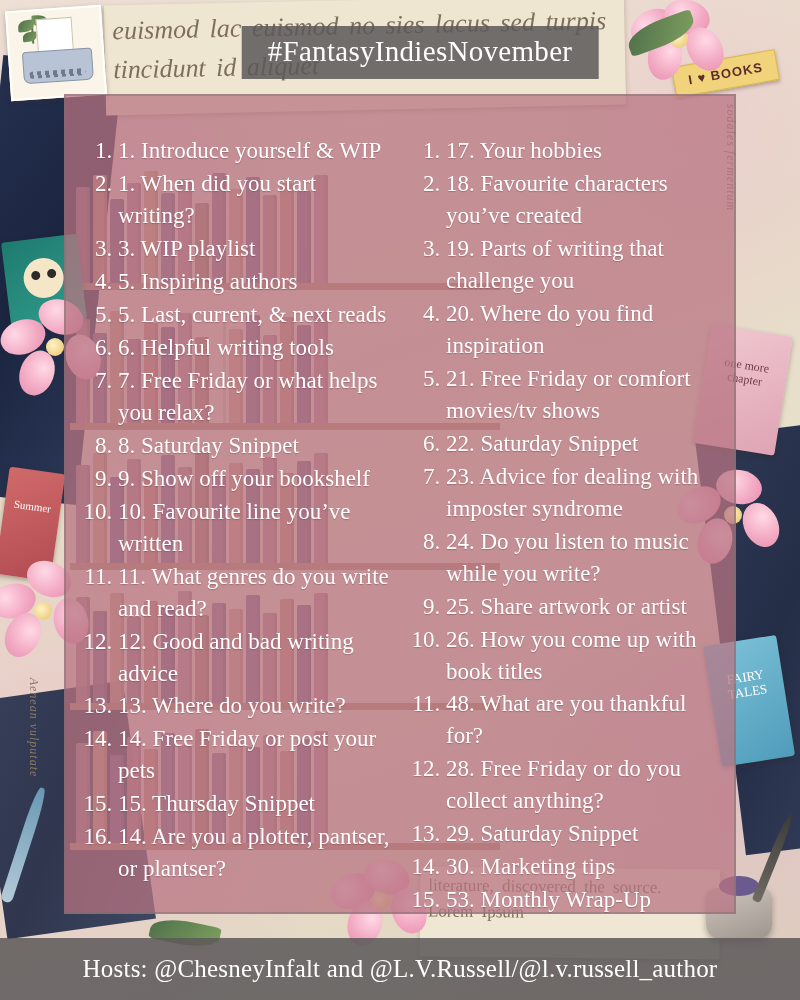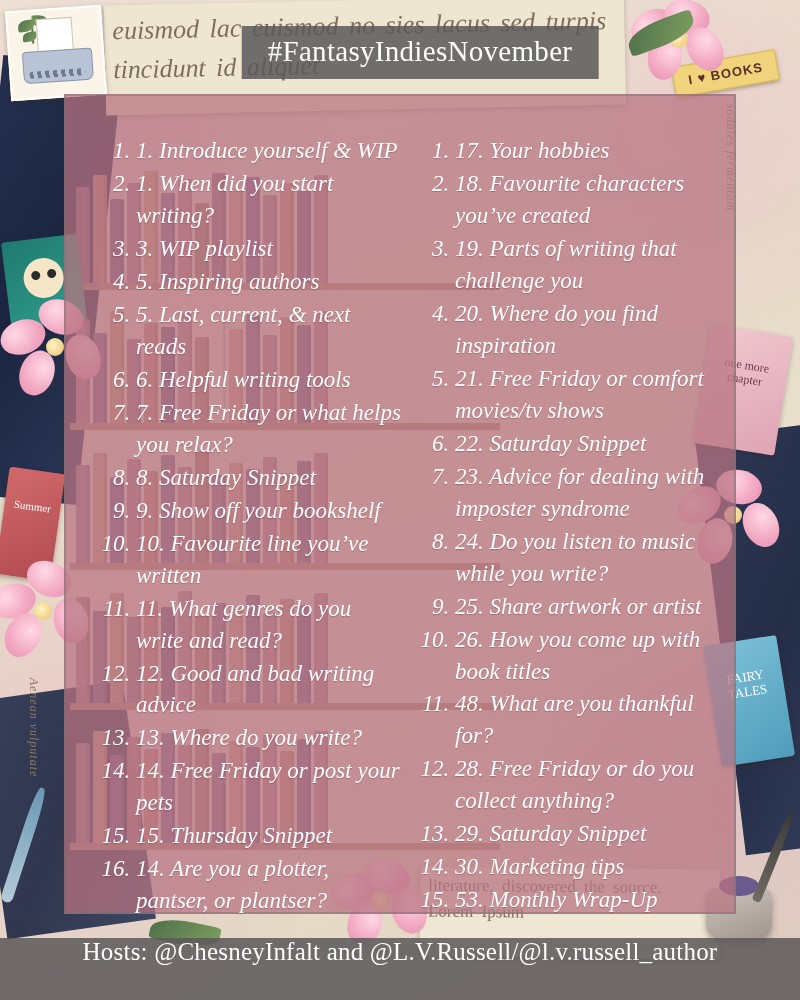--- a/index.html
+++ b/index.html
@@ -215,24 +215,23 @@
   
   .card {
     position: absolute;
     left: 64px;
     top: 94px;
     width: 672px;
     height: 820px;
     background: rgba(183,116,130,0.74);
     border: 2px solid rgba(120,110,112,0.45);
     box-sizing: border-box;
-    padding: 16px 12px 10px 30px;
+    padding: 16px 12px 10px 12px;
     display: flex;
     gap: 12px;
-    font-style: italic;
   }
   .col {
     flex: 1 1 0;
     color: #ffffff;
     font-size: 23px;
     line-height: 1.39;
     font-family: "Liberation Serif", serif;
     text-shadow: 0 1px 1px rgba(90,50,60,0.35);
   }
   .col li { margin: 0 0 1px 0; }
@@ -240,20 +239,21 @@
   
   .footer-bar {
     position: absolute;
     left: 0;
     bottom: 0;
     width: 800px;
     height: 62px;
     background: rgba(92,88,90,0.86);
     color: #ffffff;
     display: flex;
+    align-items: center;
     justify-content: center;
     font-size: 25px;
     font-family: "Liberation Serif", serif;
     letter-spacing: 0.2px;
   }
 </style>
 </head>
 <body>
 
 <div class="poster">

